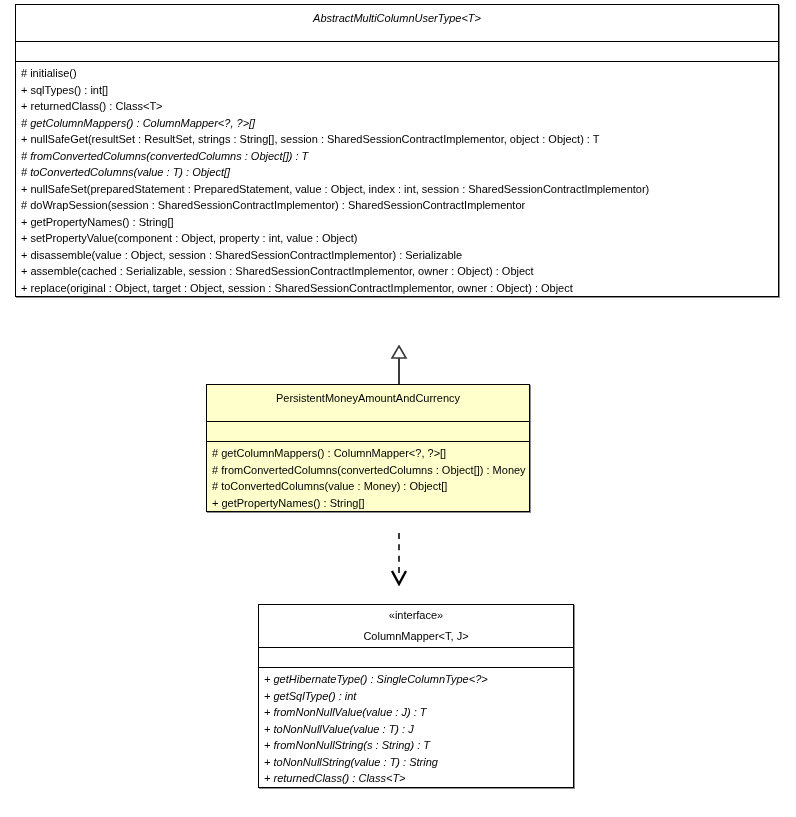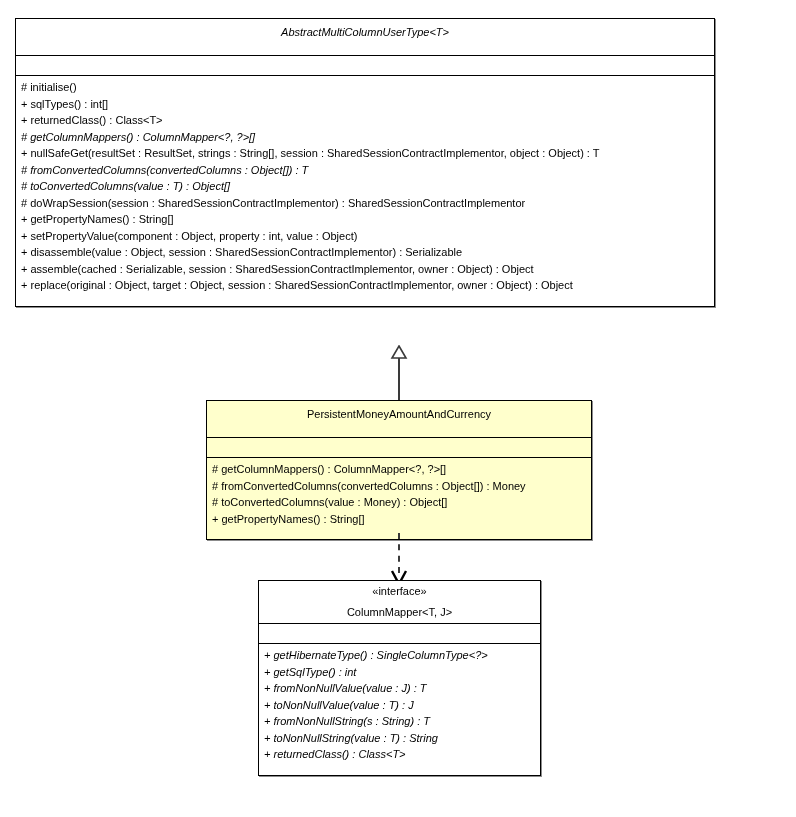--- a/index.html
+++ b/index.html
@@ -38,21 +38,21 @@
   .box-title.italic { font-style: italic; }
   .box-title .stereotype { display: block; font-style: normal; }
   .box-title .name { display: block; margin-top: 8px; }
 
   .box-attrs {
     height: 19px;
     border-bottom: 1px solid #000000;
   }
 
   .box-methods {
-    padding: 3px 0 12px 0;
+    padding: 3px 0 0 0;
   }
 
   .member {
     font-size: 11px;
     line-height: 16.5px;
     white-space: nowrap;
     padding-left: 5px;
   }
   .member.italic { font-style: italic; }
 
@@ -69,66 +69,67 @@
     border-left: 2px dashed #3a3a3a;
   }
   .tri-wrap { position: absolute; }
   .tri-wrap svg { display: block; }
   .vee-wrap { position: absolute; }
   .vee-wrap svg { display: block; }
 </style>
 </head>
 <body>
 
-<div class="uml-box" id="box-super" style="left:15px; top:18px; width:700px;">
+<div class="uml-box" id="box-super" style="left:15px; top:4px; width:764px;">
   <div class="box-title italic" style="height:26px; line-height:16px; padding-top:5px;">AbstractMultiColumnUserType&lt;T&gt;</div>
   <div class="box-attrs"></div>
   <div class="box-methods" id="methods-super">
       <div class="member"># initialise()</div>
       <div class="member">+ sqlTypes() : int[]</div>
       <div class="member">+ returnedClass() : Class&lt;T&gt;</div>
       <div class="member italic"># getColumnMappers() : ColumnMapper&lt;?, ?&gt;[]</div>
       <div class="member">+ nullSafeGet(resultSet : ResultSet, strings : String[], session : SharedSessionContractImplementor, object : Object) : T</div>
       <div class="member italic"># fromConvertedColumns(convertedColumns : Object[]) : T</div>
       <div class="member italic"># toConvertedColumns(value : T) : Object[]</div>
+      <div class="member">+ nullSafeSet(preparedStatement : PreparedStatement, value : Object, index : int, session : SharedSessionContractImplementor)</div>
       <div class="member"># doWrapSession(session : SharedSessionContractImplementor) : SharedSessionContractImplementor</div>
       <div class="member">+ getPropertyNames() : String[]</div>
       <div class="member">+ setPropertyValue(component : Object, property : int, value : Object)</div>
       <div class="member">+ disassemble(value : Object, session : SharedSessionContractImplementor) : Serializable</div>
       <div class="member">+ assemble(cached : Serializable, session : SharedSessionContractImplementor, owner : Object) : Object</div>
       <div class="member">+ replace(original : Object, target : Object, session : SharedSessionContractImplementor, owner : Object) : Object</div>
     </div>
 </div>
 
 <div class="conn conn-line-solid" style="left:398px; top:357px; height:44px;"></div>
 <div class="tri-wrap" style="left:390px; top:345px;">
   <svg width="18" height="14" viewBox="0 0 18 14">
     <polygon points="9,1 16,13 2,13" fill="#ffffff" stroke="#3a3a3a" stroke-width="1.6"></polygon>
   </svg>
 </div>
 
-<div class="uml-box yellow" id="box-focus" style="left:206px; top:400px; width:386px;">
+<div class="uml-box yellow" id="box-focus" style="left:206px; top:384px; width:324px;">
   <div class="box-title" style="height:26px; line-height:16px; padding-top:5px;">PersistentMoneyAmountAndCurrency</div>
   <div class="box-attrs"></div>
   <div class="box-methods" id="methods-focus">
       <div class="member"># getColumnMappers() : ColumnMapper&lt;?, ?&gt;[]</div>
       <div class="member"># fromConvertedColumns(convertedColumns : Object[]) : Money</div>
       <div class="member"># toConvertedColumns(value : Money) : Object[]</div>
       <div class="member">+ getPropertyNames() : String[]</div>
     </div>
 </div>
 
 <div class="conn conn-line-dashed" style="left:398px; top:533px; height:40px;"></div>
 <div class="vee-wrap" style="left:390px; top:570px;">
   <svg width="18" height="16" viewBox="0 0 18 16">
     <polyline points="2,1 9,14 16,1" fill="none" stroke="#000000" stroke-width="2.4"></polyline>
   </svg>
 </div>
 
-<div class="uml-box" id="box-interface" style="left:258px; top:580px; width:283px;">
+<div class="uml-box" id="box-interface" style="left:258px; top:604px; width:316px;">
   <div class="box-title" style="padding-top:4px; padding-bottom:4px;">
     <span class="stereotype">«interface»</span>
     <span class="name">ColumnMapper&lt;T, J&gt;</span>
   </div>
   <div class="box-attrs"></div>
   <div class="box-methods" id="methods-interface">
       <div class="member italic">+ getHibernateType() : SingleColumnType&lt;?&gt;</div>
       <div class="member italic">+ getSqlType() : int</div>
       <div class="member italic">+ fromNonNullValue(value : J) : T</div>
       <div class="member italic">+ toNonNullValue(value : T) : J</div>

